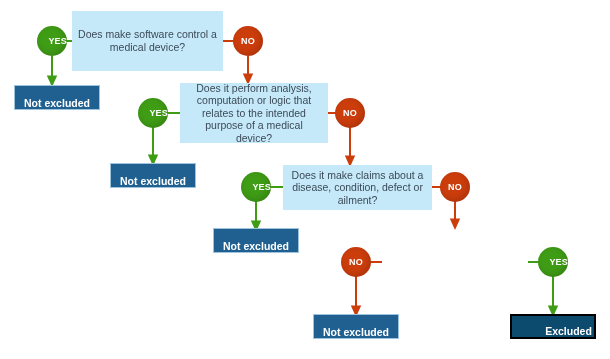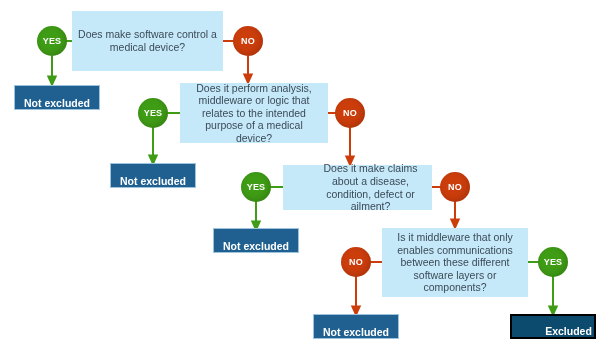--- a/index.html
+++ b/index.html
@@ -51,21 +51,21 @@
     border-radius:50%;
     display:flex;
     align-items:center;
     justify-content:center;
     color:#ffffff;
     font-size:9px;
     font-weight:bold;
     letter-spacing:.2px;
     z-index:6;
   }
-  .circle.yes{background:#3f9c15;box-shadow:inset -2px -2px 6px rgba(0,0,0,.16);}
+  .circle.yes{background:#3f9c15;box-shadow:inset -2px -2px 6px rgba(0,0,0,.16);justify-content:flex-end;}
   .circle.no{background:#cc3d0c;box-shadow:inset -2px -2px 6px rgba(0,0,0,.16);}
 
   
   #wires{position:absolute;left:0;top:0;width:610px;height:359px;z-index:2;}
 </style>
 </head>
 <body>
 
 <div id="flow">
 
@@ -102,30 +102,27 @@
 
     <line x1="528" y1="262" x2="540" y2="262" stroke="#3f9c15" stroke-width="2"></line>
     <line x1="553" y1="276" x2="553" y2="311" stroke="#3f9c15" stroke-width="2" marker-end="url(#arrGreen)"></line>
   </svg>
 
   <div class="qbox" style="left:72px;top:11px;width:151px;height:60px;">
     <span>Does make software control a medical device?</span>
   </div>
 
   <div class="qbox" style="left:180px;top:83px;width:148px;height:60px;">
-    <span>Does it perform analysis, middleware or logic that relates to the intended purpose of a medical device?</span>
+    <span>Does it perform analysis, computation or logic that relates to the intended purpose of a medical device?</span>
   </div>
 
-  <div class="qbox" style="left:283px;top:165px;width:149px;height:45px;padding-left:32px;">
+  <div class="qbox" style="left:283px;top:165px;width:149px;height:45px;">
     <span>Does it make claims about a disease, condition, defect or ailment?</span>
   </div>
 
-  <div class="qbox" style="left:382px;top:228px;width:146px;height:69px;">
-    <span>Is it middleware that only enables communications between these different software layers or components?</span>
-  </div>
 
   <div class="circle yes" style="left:37px;top:26px;width:30px;height:30px;">
     <span>YES</span>
   </div>
   <div class="circle no" style="left:233px;top:26px;width:30px;height:30px;">
     <span>NO</span>
   </div>
 
   <div class="circle yes" style="left:138px;top:98px;width:30px;height:30px;">
     <span>YES</span>

